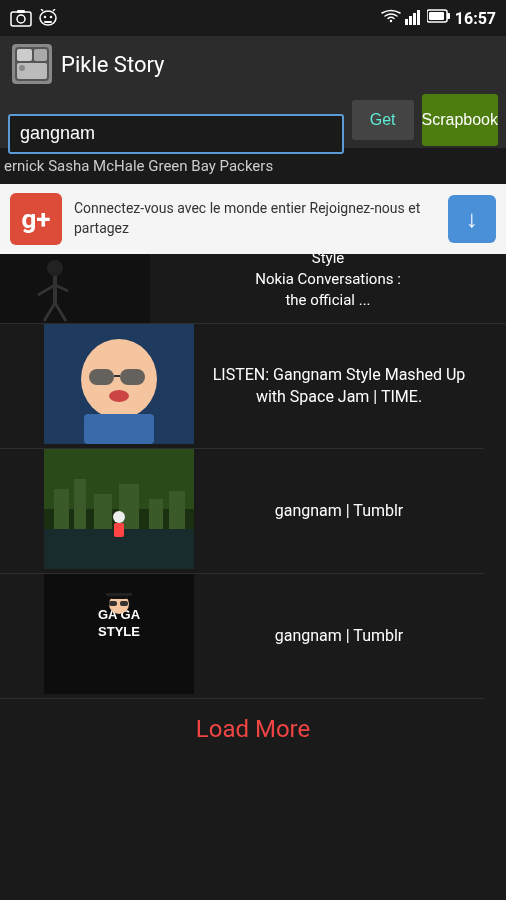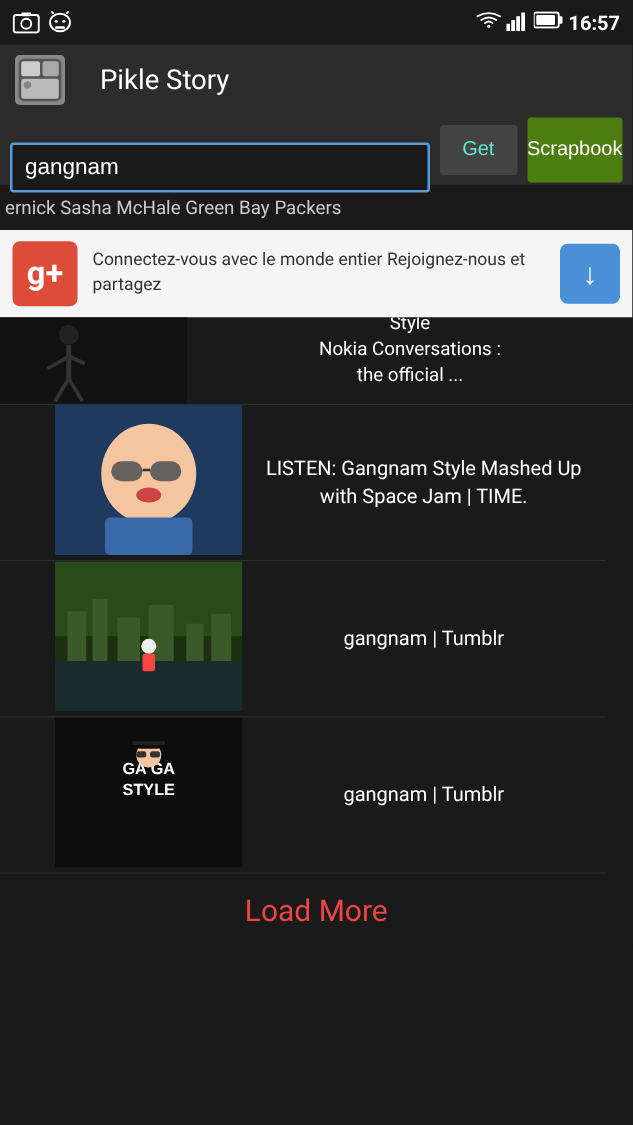--- a/index.html
+++ b/index.html
@@ -42,21 +42,21 @@
     }
 
     
     .app-header {
       width: 506px;
       height: 56px;
       background: #2c2c2c;
       display: flex;
       align-items: center;
       padding: 0 12px;
-      gap: 28px;
+      gap: 9px;
     }
     .app-logo {
       width: 40px;
       height: 40px;
       background: #888;
       border-radius: 4px;
       display: flex;
       align-items: center;
       justify-content: center;
       font-size: 18px;

